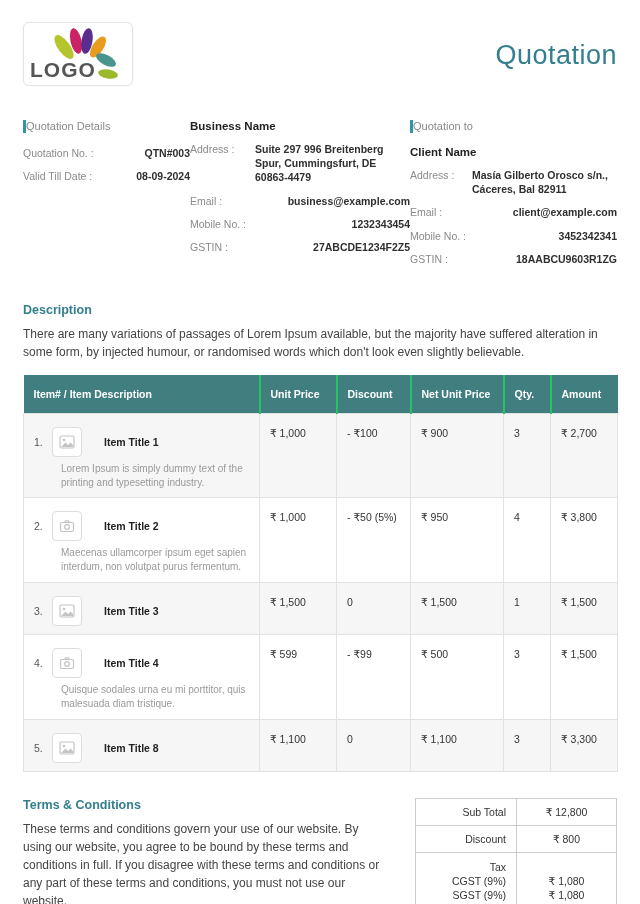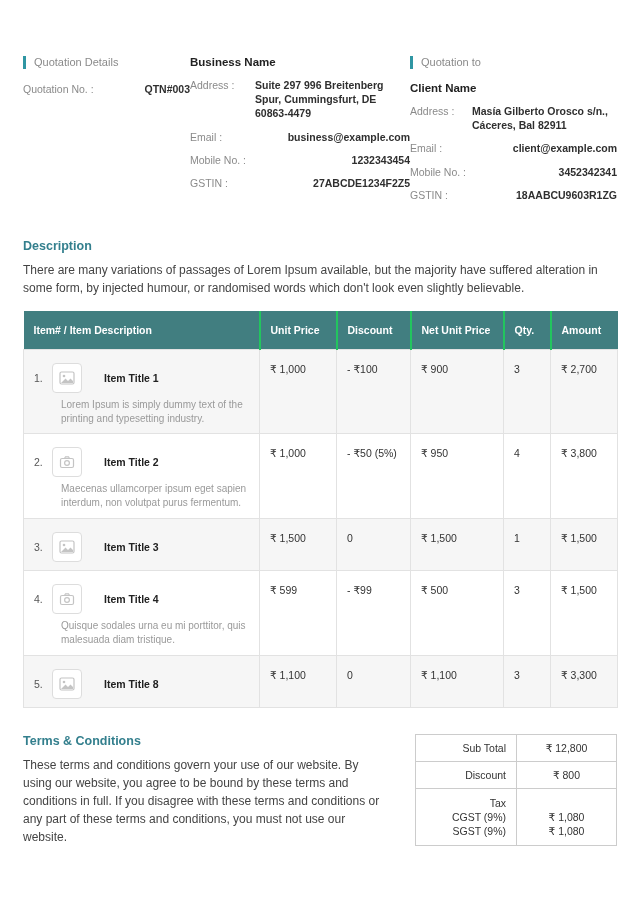--- a/index.html
+++ b/index.html
@@ -14,21 +14,21 @@
   
   .hdr { display:flex; justify-content:space-between; align-items:flex-start; }
   .logo-box { width:110px; height:64px; border:1px solid #e3e3e3; border-radius:6px; background:#fff; display:flex; align-items:center; justify-content:center; box-shadow:0 0 2px rgba(0,0,0,.05); }
   .doc-title { color:#337f8d; font-size:27px; font-weight:400; margin-top:18px; letter-spacing:.5px; }
 
   
   .info { display:flex; margin-top:34px; }
   .col-details { width:167px; }
   .col-by { width:220px; }
   .col-to { flex:1; }
-  .sec-head { font-size:11px; color:#8a8a8a; border-left:3px solid #2f96a3; padding-left:8px; line-height:13px; margin-bottom:13px; }
+  .sec-head { font-size:11px; color:#8a8a8a; border-left:3px solid #2f96a3; padding-left:0; line-height:13px; margin-bottom:13px; }
   .party-name { font-size:11.5px; font-weight:bold; color:#222; margin-bottom:10px; }
   .inf-row { display:flex; margin-bottom:9px; font-size:10.5px; line-height:1.35;justify-content:space-between; }
   .inf-label { color:#8a8a8a; white-space:nowrap; }
   .col-details .inf-label { width:86px; }
   .col-by .inf-label, .col-to .inf-label { width:57px; }
   .inf-val { color:#2f2f2f; font-weight:bold; }
   .col-by .inf-val { max-width:155px; }
   .col-to .inf-val { max-width:145px; }
 
   
@@ -61,28 +61,48 @@
   .t-label { flex:1; text-align:right; padding:7px 10px; color:#333; }
   .t-value { width:100px; text-align:center; padding:7px 10px; border-left:1px solid #ccc; color:#333; }
   .t-multi .t-label div, .t-multi .t-value div { line-height:14px; }
   .t-multi .t-value { display:flex; flex-direction:column; justify-content:flex-end; }
 </style>
 </head>
 <body>
 
 <div class="page">
 
+  <div class="hdr">
+    <div class="logo-box">
+      <svg width="104" height="58" viewBox="0 0 104 58">
+        <g>
+          <ellipse cx="38" cy="22" rx="6" ry="14" fill="#b5c52e" transform="rotate(-36 38 22)"></ellipse>
+          <ellipse cx="50" cy="16" rx="5.5" ry="13" fill="#cc2266" transform="rotate(-13 50 16)"></ellipse>
+          <ellipse cx="61" cy="16" rx="5.5" ry="13" fill="#5b2d8f" transform="rotate(9 61 16)"></ellipse>
+          <ellipse cx="72" cy="22" rx="5.5" ry="12" fill="#e89b1c" transform="rotate(33 72 22)"></ellipse>
+          <ellipse cx="80" cy="35" rx="5" ry="11" fill="#49948c" transform="rotate(118 80 35)"></ellipse>
+          <ellipse cx="82" cy="49" rx="4.5" ry="10" fill="#9cb929" transform="rotate(100 82 49)"></ellipse>
+          <text x="4" y="52" font-size="21" font-weight="bold" fill="#555" letter-spacing="1">LOGO</text>
+        </g>
+      </svg>
+    </div>
+    <div class="doc-title">Quotation</div>
+  </div>
 
   <div class="info">
 
     <div class="col-details">
       <div class="sec-head">Quotation Details</div>
       <div class="inf-row">
         <span class="inf-label">Quotation No. :</span>
         <span class="inf-val">QTN#003</span>
+      </div>
+      <div class="inf-row">
+        <span class="inf-label">Valid Till Date :</span>
+        <span class="inf-val">08-09-2024</span>
       </div>
     </div>
 
     <div class="col-by">
       <div class="party-name">Business Name</div>
       <div class="inf-row">
         <span class="inf-label">Address :</span>
         <span class="inf-val">Suite 297 996 Breitenberg Spur, Cummingsfurt, DE 60863-4479</span>
       </div>
       <div class="inf-row">

